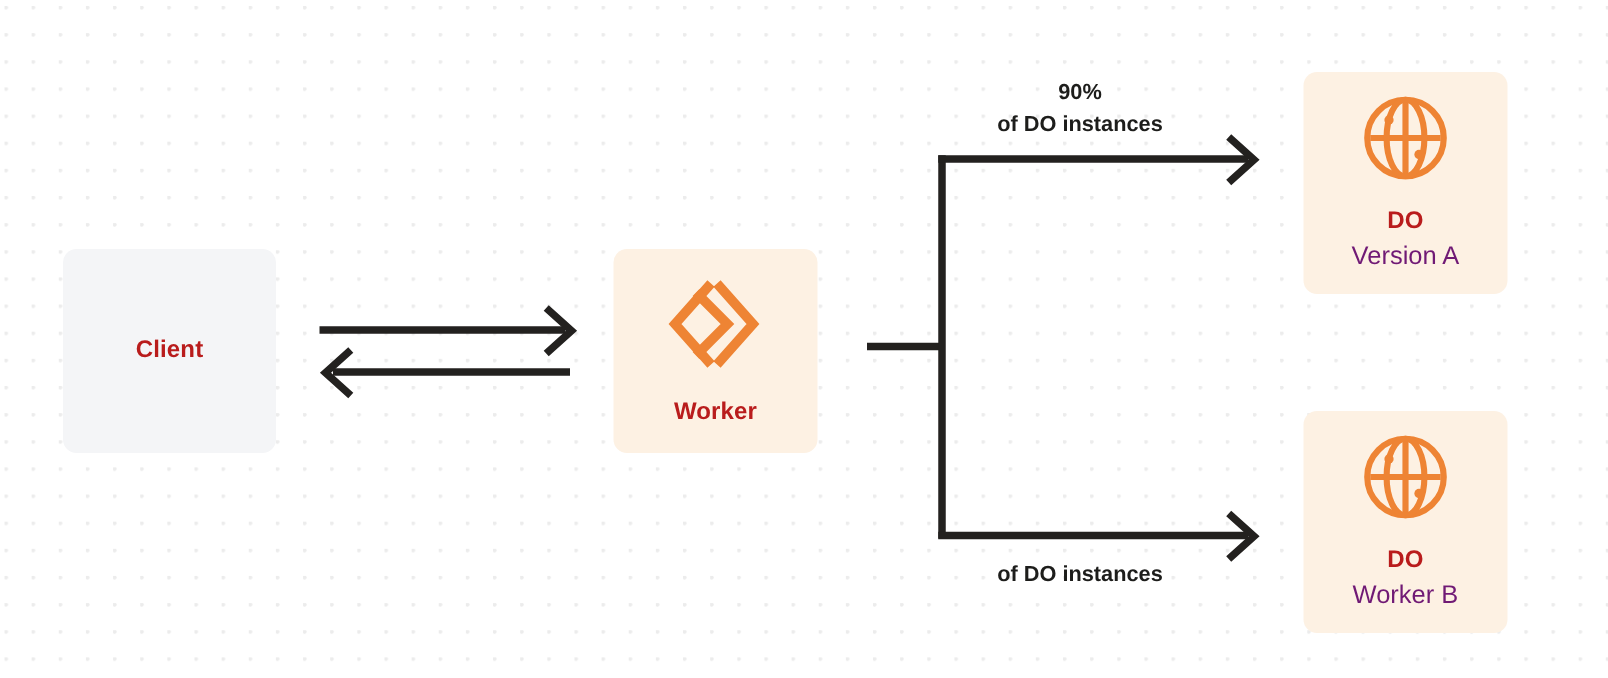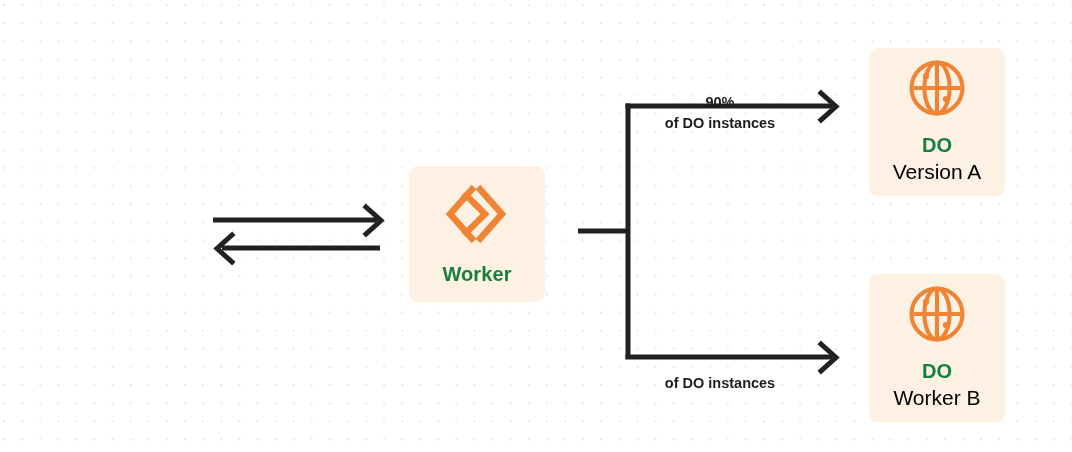--- a/index.html
+++ b/index.html
@@ -63,31 +63,31 @@
 
   .node-do-b {
     left: 869px;
     top: 274px;
     width: 136px;
     height: 148px;
     background: #fdf1e3;
   }
 
   .node-title {
-    font-size: 20px;
+    font-size: 16px;
     font-weight: bold;
-    color: #15803d;
+    color: #b91c1c;
     letter-spacing: 0.1px;
     line-height: 1.1;
   }
 
   .node-subtitle {
-    font-size: 21px;
+    font-size: 17px;
     font-weight: 400;
-    color: #000000;
+    color: #701a75;
     line-height: 1.25;
     margin-top: 3px;
   }
 
   .worker-logo {
     margin-bottom: 14px;
   }
 
   .do-logo {
     margin-bottom: 13px;
@@ -109,21 +109,20 @@
     text-align: center;
     font-size: 14.5px;
     font-weight: bold;
     color: #1d1d1b;
     line-height: 1.45;
     white-space: nowrap;
   }
 
   .edge-label .pct {
     display: block;
-    margin-top: 40px;
   }
 
   .label-top {
     left: 609px;
     top: 52px;
     width: 222px;
   }
 
   .label-bottom {
     left: 609px;
@@ -170,20 +169,23 @@
 
   <div class="edge-label label-top">
     <span class="pct">90%</span>
     <span>of DO instances</span>
   </div>
 
   <div class="edge-label label-bottom">
     <span>of DO instances</span>
   </div>
 
+  <div class="node node-client">
+    <div class="node-title">Client</div>
+  </div>
 
   <div class="node node-worker">
     <span class="worker-logo">
       <svg width="66" height="62" viewBox="0 0 66 62" xmlns="http://www.w3.org/2000/svg">
 
         <polyline points="30,4 6,31 30,58" fill="none" stroke="#ee8434" stroke-width="6.4" stroke-linecap="butt" stroke-linejoin="miter"></polyline>
 
         <polyline points="34,4 58,31 34,58" fill="none" stroke="#ee8434" stroke-width="6.4" stroke-linecap="butt" stroke-linejoin="miter"></polyline>
 
         <polyline points="20,10 41,31 20,52" fill="none" stroke="#ee8434" stroke-width="6.4" stroke-linecap="butt" stroke-linejoin="miter"></polyline>

